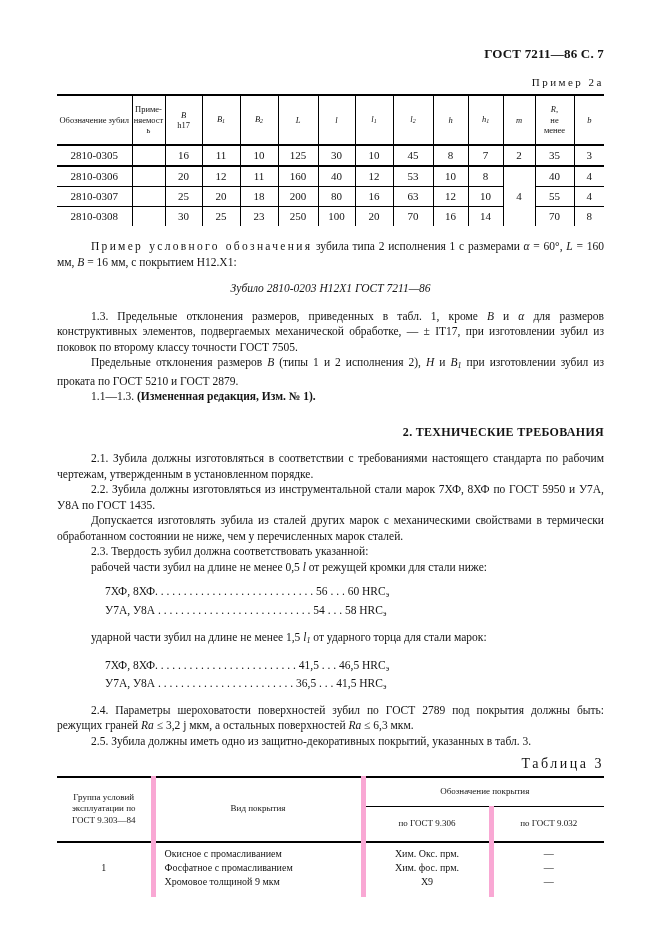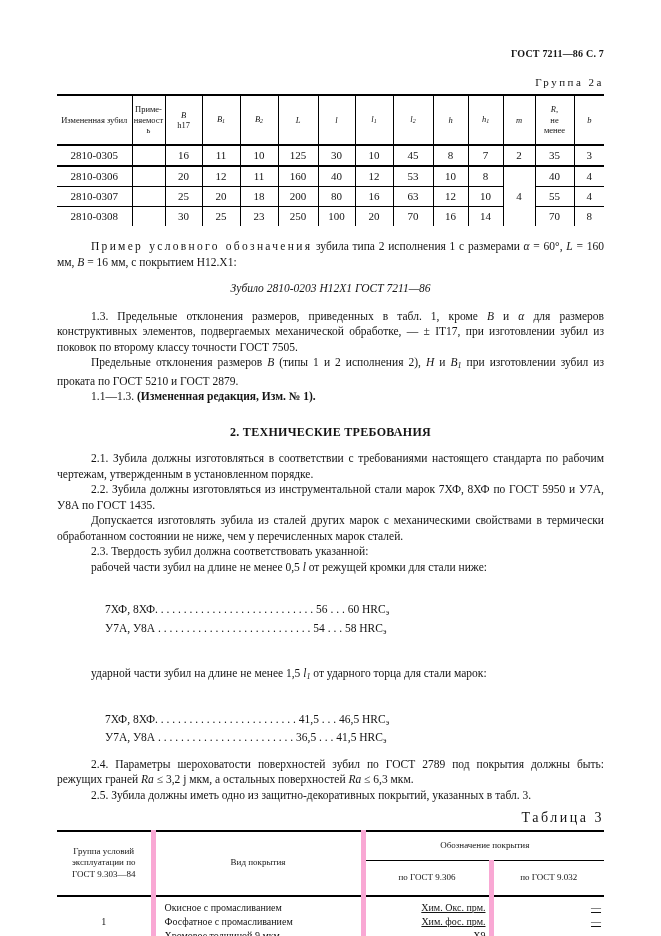--- a/index.html
+++ b/index.html
@@ -4,34 +4,34 @@
 <style>
   html,body{margin:0;padding:0;background:#ffffff;}
   .page{
     width:661px;height:936px;box-sizing:border-box;
     padding:46px 57px 0 57px;
     background:#ffffff;color:#141414;
     font-family:"Liberation Serif", serif;
     font-size:11.5px;line-height:15.5px;
     overflow:hidden;position:relative;
   }
-  .page-header{text-align:right;font-weight:bold;font-size:10px;letter-spacing:.2px;}
+  .page-header{text-align:right;font-weight:bold;font-size:13px;letter-spacing:.2px;}
   .caption{text-align:right;font-size:11px;letter-spacing:2.5px;margin:13px 0 4px 0;}
   .caption3{text-align:right;font-size:14px;letter-spacing:2.5px;margin:7px 0 4px 0;}
 
   p{margin:0;text-align:justify;text-indent:34px;}
   .it{font-style:italic;}
   .b{font-weight:bold;}
   .subsc{font-size:.7em;vertical-align:-0.25em;}
   .lsp{letter-spacing:2.3px;}
   .pre{white-space:pre-line;}
   .designation{text-align:center;text-indent:0;font-style:italic;margin:11px 0 12px 0;}
-  .sec-title{text-align:center;text-indent:0;font-weight:bold;font-size:12px;margin:20px 0 11px 0;letter-spacing:.3px;}
+  .sec-title{text-align:right;text-indent:0;font-weight:bold;font-size:12px;margin:20px 0 11px 0;letter-spacing:.3px;}
   .leader{margin:0 0 0 48px;text-indent:0;text-align:left;}
-  .gap8{margin-top:8px;} .gap9{margin-top:27px;} .gap13{margin-top:13px;}
+  .gap8{margin-top:8px;} .gap9{margin-top:9px;} .gap13{margin-top:13px;}
 
   
   table.t2a{border-collapse:collapse;width:100%;table-layout:fixed;
     border-top:2px solid #000;text-align:center;}
   table.t2a th{
     font-weight:normal;font-size:8.5px;line-height:10.5px;
     padding:4px 1px;border-bottom:2px solid #000;
     border-left:1px solid #000;vertical-align:middle;height:40px;}
   table.t2a th:first-child{border-left:none;}
   table.t2a td{
@@ -45,51 +45,51 @@
   
   table.t3{border-collapse:collapse;width:100%;table-layout:fixed;border-top:2px solid #000;}
   table.t3 th{font-weight:normal;font-size:9px;line-height:11.5px;padding:4px 3px;
     vertical-align:middle;text-align:center;border-bottom:2px solid #000;}
   table.t3 th.bl, table.t3 td.bl{border-left:5px solid #f9a8d4;}
   table.t3 th.desig{border-bottom:1px solid #000;height:20px;}
   table.t3 th.sub{height:26px;}
   table.t3 td{font-size:10px;line-height:14px;padding:4px 3px 8px 3px;vertical-align:top;}
   table.t3 td.grp{text-align:center;vertical-align:middle;}
   table.t3 td.left{text-align:left;padding-left:9px;}
-  table.t3 td.c{text-align:right;text-decoration:underline;}
+  table.t3 td.c{text-align:center;}
 </style>
 </head>
 <body>
 
 <div class="page">
 
   <div class="page-header">ГОСТ 7211—86 С. 7</div>
 
-  <div class="caption">Группа 2а</div>
+  <div class="caption">Пример 2а</div>
 
   <table class="t2a">
     <colgroup>
       <col style="width:75px">
         <col style="width:33px">
         <col style="width:37px">
         <col style="width:38px">
       <col style="width:38px">
         <col style="width:40px">
         <col style="width:37px">
         <col style="width:38px">
       <col style="width:40px">
         <col style="width:35px">
         <col style="width:35px">
         <col style="width:32px">
       <col style="width:39px">
         <col style="width:30px">
     </colgroup>
     <thead>
       <tr>
-        <th><span>Измененная зубил</span></th>
+        <th><span>Обозначение зубил</span></th>
         <th><span class="pre">Приме-
 няемост
 ь</span></th>
         <th><span class="it">B</span><br><span>h17</span></th>
         <th><span class="it">B</span><span class="it subsc">1</span></th>
         <th><span class="it">B</span><span class="it subsc">2</span></th>
         <th><span class="it">L</span></th>
         <th><span class="it">l</span></th>
         <th><span class="it">l</span><span class="it subsc">1</span></th>
         <th><span class="it">l</span><span class="it subsc">2</span></th>

